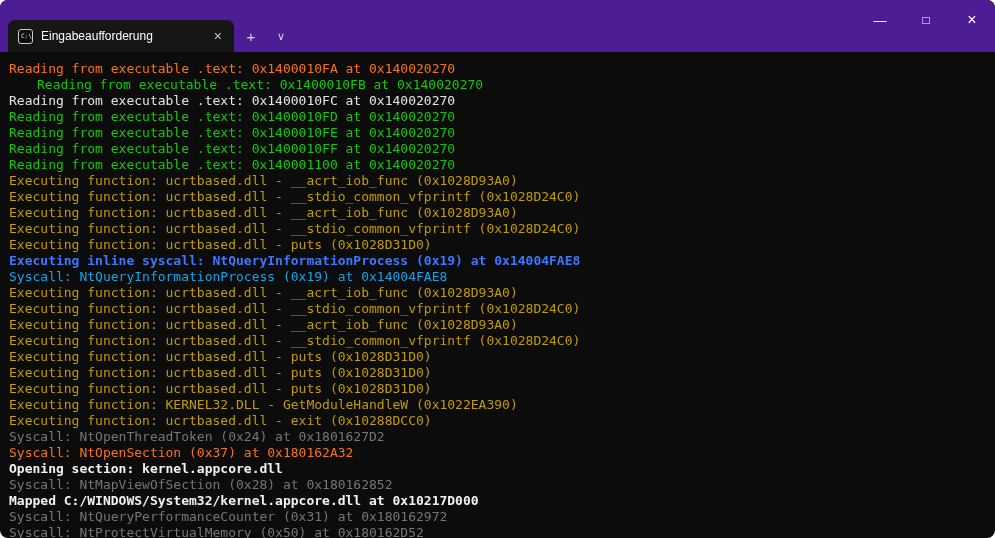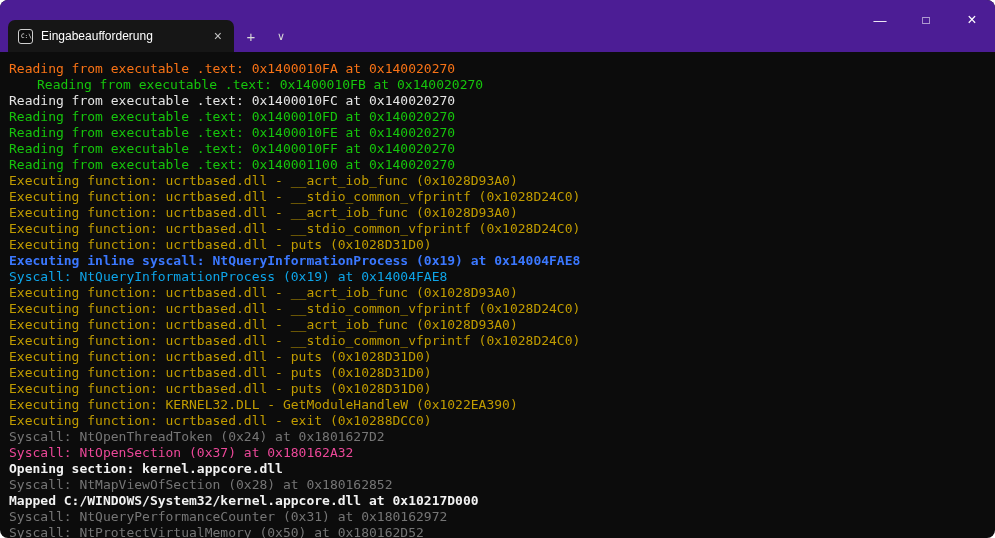--- a/index.html
+++ b/index.html
@@ -144,20 +144,20 @@
       <div class="term-line" style="color: rgb(193, 156, 0);">Executing function: ucrtbased.dll - __acrt_iob_func (0x1028D93A0)</div>
       <div class="term-line" style="color: rgb(193, 156, 0);">Executing function: ucrtbased.dll - __stdio_common_vfprintf (0x1028D24C0)</div>
       <div class="term-line" style="color: rgb(193, 156, 0);">Executing function: ucrtbased.dll - __acrt_iob_func (0x1028D93A0)</div>
       <div class="term-line" style="color: rgb(193, 156, 0);">Executing function: ucrtbased.dll - __stdio_common_vfprintf (0x1028D24C0)</div>
       <div class="term-line" style="color: rgb(193, 156, 0);">Executing function: ucrtbased.dll - puts (0x1028D31D0)</div>
       <div class="term-line" style="color: rgb(193, 156, 0);">Executing function: ucrtbased.dll - puts (0x1028D31D0)</div>
       <div class="term-line" style="color: rgb(193, 156, 0);">Executing function: ucrtbased.dll - puts (0x1028D31D0)</div>
       <div class="term-line" style="color: rgb(193, 156, 0);">Executing function: KERNEL32.DLL - GetModuleHandleW (0x1022EA390)</div>
       <div class="term-line" style="color: rgb(193, 156, 0);">Executing function: ucrtbased.dll - exit (0x10288DCC0)</div>
       <div class="term-line" style="color: rgb(118, 118, 118);">Syscall: NtOpenThreadToken (0x24) at 0x1801627D2</div>
-      <div class="term-line" style="color: #ec4899;">Syscall: NtOpenSection (0x37) at 0x180162A32</div>
+      <div class="term-line" style="color: #f97316;">Syscall: NtOpenSection (0x37) at 0x180162A32</div>
       <div class="term-line bold" style="color: rgb(242, 242, 242);">Opening section: kernel.appcore.dll</div>
       <div class="term-line" style="color: rgb(118, 118, 118);">Syscall: NtMapViewOfSection (0x28) at 0x180162852</div>
       <div class="term-line bold" style="color: rgb(242, 242, 242);">Mapped C:/WINDOWS/System32/kernel.appcore.dll at 0x10217D000</div>
       <div class="term-line" style="color: rgb(118, 118, 118);">Syscall: NtQueryPerformanceCounter (0x31) at 0x180162972</div>
       <div class="term-line" style="color: rgb(118, 118, 118);">Syscall: NtProtectVirtualMemory (0x50) at 0x180162D52</div>
     </div>
 </div>
 
 </body></html>

